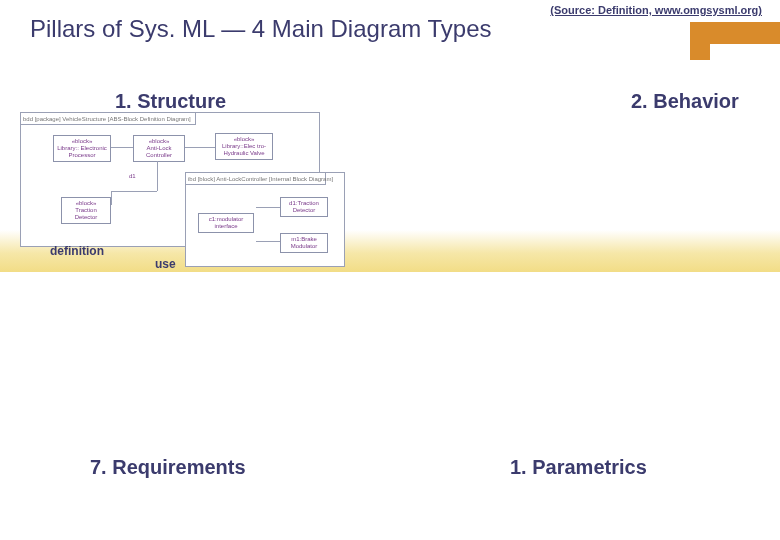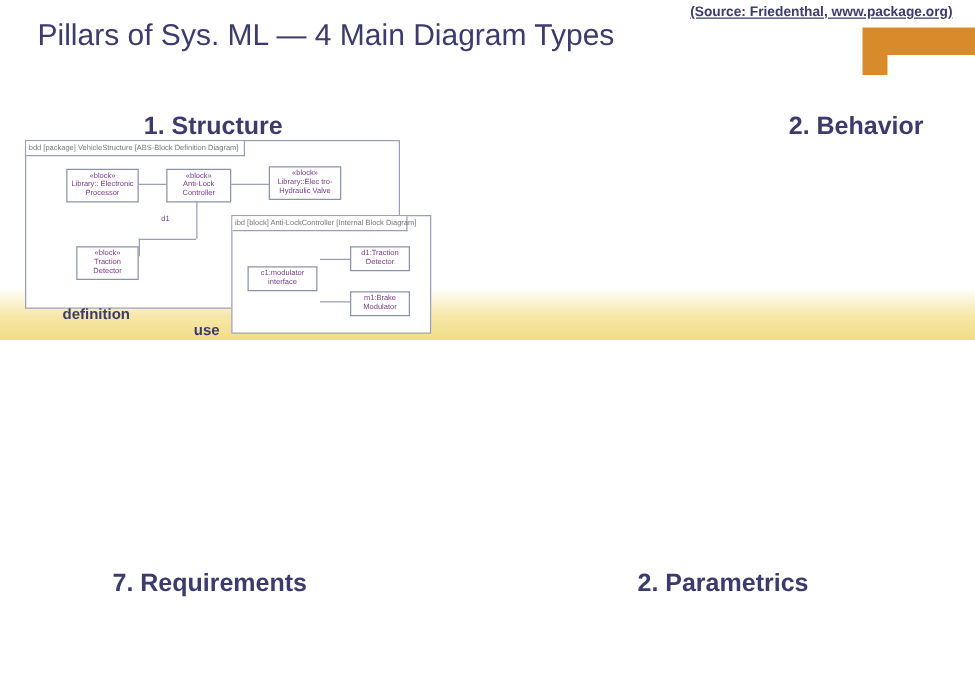--- a/index.html
+++ b/index.html
@@ -154,31 +154,31 @@
     font-size: 12px;
     font-weight: bold;
     color: #3b3b6d;
   }
   .sl-def { top: 244px; left: 50px; z-index:2;}
   .sl-use { top: 257px; left: 155px; z-index:2;}
 </style>
 </head>
 <body>
 
-<div class="source">(Source: Friedenthal, www.package.org)</div>
+<div class="source">(Source: Definition, www.omgsysml.org)</div>
 <div class="title">Pillars of Sys. ML — 4 Main Diagram Types</div>
 
 <div class="corner-shape">
   <div class="bar"></div>
   <div class="leg"></div>
 </div>
 
 <div class="pillar-heading h1-structure">1. Structure</div>
 <div class="pillar-heading h2-behavior">2. Behavior</div>
-<div class="pillar-heading h3-parametrics">2. Parametrics</div>
+<div class="pillar-heading h3-parametrics">1. Parametrics</div>
 <div class="pillar-heading h4-requirements">7. Requirements</div>
 
 <div class="gradient-band"></div>
 
 <div class="sub-label sl-def">definition</div>
 <div class="sub-label sl-use">use</div>
 
 <div class="diagram-area">
 
   <div class="bdd-frame">

